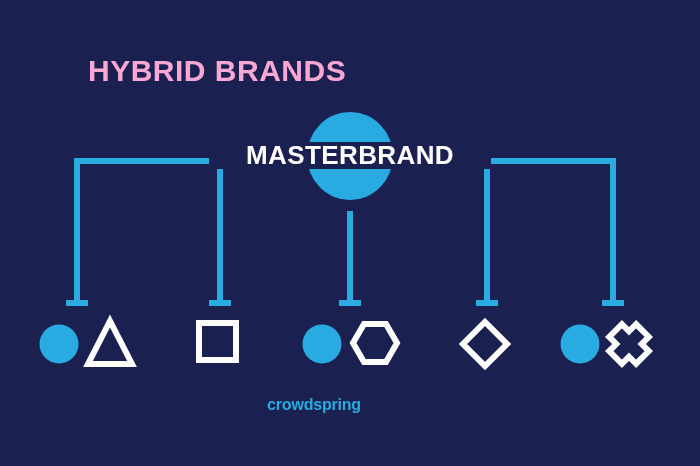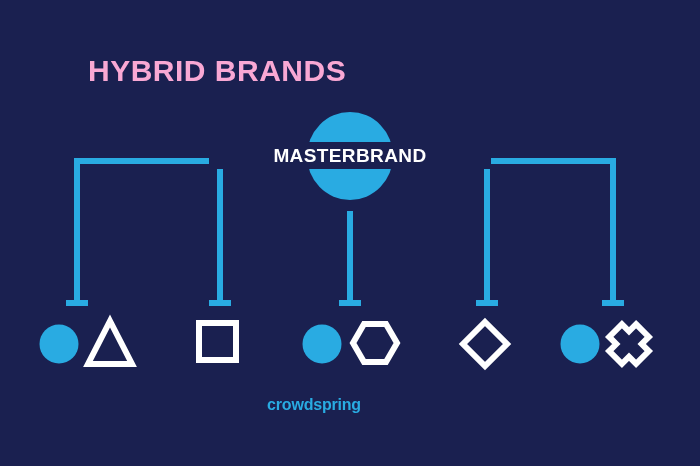--- a/index.html
+++ b/index.html
@@ -58,21 +58,21 @@
     left: -98px;
     top: 30px;
     width: 282px;
     height: 27px;
     background: #1a2050;
     display: flex;
     align-items: center;
     justify-content: center;
   }
   #masterbrand-label {
-    font-size: 19px;
+    font-size: 26px;
     font-weight: bold;
     color: #ffffff;
     letter-spacing: 0.4px;
     white-space: nowrap;
     font-family: "Liberation Sans", sans-serif;
   }
   #brandmark {
     position: absolute;
     left: 0;
     top: 396px;

